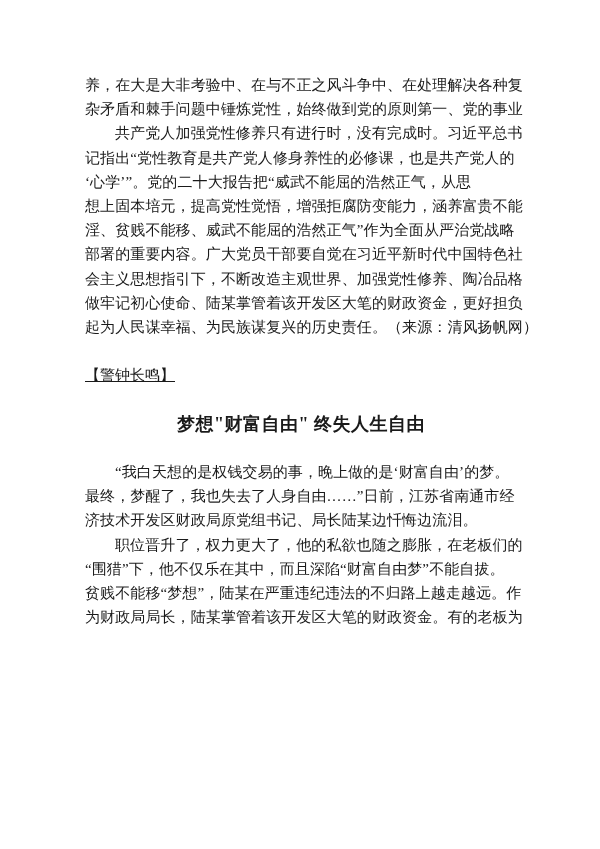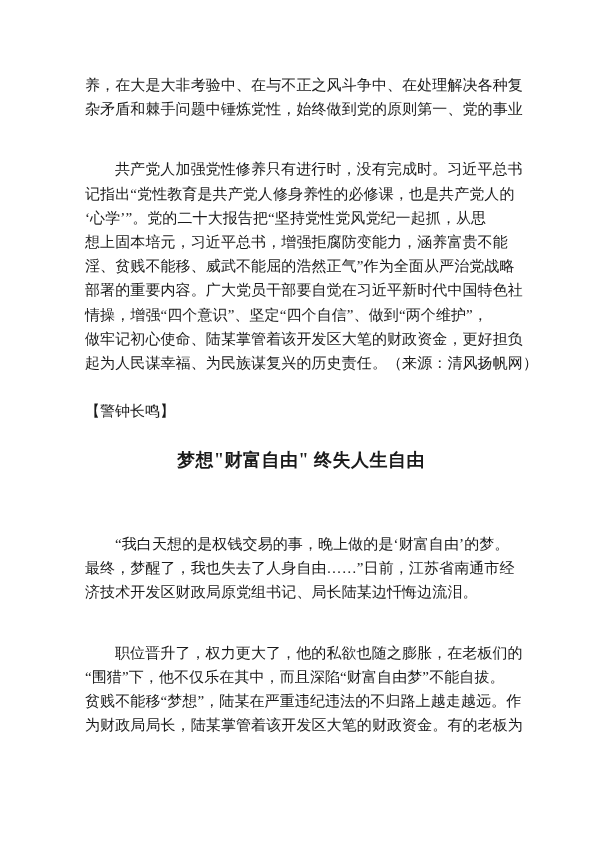--- a/index.html
+++ b/index.html
@@ -19,28 +19,29 @@
     width: 432px;
   }
   .para { margin: 0; padding: 0; }
   .line {
     font-size: 15px;
     line-height: 24.2px;
     height: 24.2px;
     white-space: nowrap;
     letter-spacing: 0.1px;
   }
-  .indent-first .line:first-child { text-indent: 2em; margin-top: 36px; }
+  .indent-first .line:first-child { text-indent: 2em; }
   .gap { height: 24.2px; }
   .section-header {
     margin: 0;
     font-size: 15px;
     font-weight: normal;
     line-height: 24.2px;
     height: 24.2px;
+    text-decoration: underline;
   }
   .article-title {
     margin: 0;
     font-size: 18px;
     font-weight: bold;
     line-height: 24.2px;
     height: 24.2px;
     text-align: center;
     letter-spacing: 0.5px;
   }
@@ -61,25 +62,25 @@
   <main class="content">
 
     <section class="para">
         <div class="line">养，在大是大非考验中、在与不正之风斗争中、在处理解决各种复</div>
         <div class="line">杂矛盾和棘手问题中锤炼党性，始终做到党的原则第一、党的事业</div>
       </section>
 
     <section class="para indent-first">
         <div class="line">共产党人加强党性修养只有进行时，没有完成时。习近平总书</div>
         <div class="line">记指出“党性教育是共产党人修身养性的必修课，也是共产党人的</div>
-        <div class="line">‘心学’”。党的二十大报告把“坚持党性党风党纪一起抓，从思</div>
-        <div class="line">想上固本培元，习近平总书，增强拒腐防变能力，涵养富贵不能</div>
+        <div class="line">‘心学’”。党的二十大报告把“威武不能屈的浩然正气，从思</div>
+        <div class="line">想上固本培元，提高党性觉悟，增强拒腐防变能力，涵养富贵不能</div>
         <div class="line">淫、贫贱不能移、威武不能屈的浩然正气”作为全面从严治党战略</div>
         <div class="line">部署的重要内容。广大党员干部要自觉在习近平新时代中国特色社</div>
-        <div class="line">情操，增强“四个意识”、坚定“四个自信”、做到“两个维护”，</div>
+        <div class="line">会主义思想指引下，不断改造主观世界、加强党性修养、陶冶品格</div>
         <div class="line">做牢记初心使命、陆某掌管着该开发区大笔的财政资金，更好担负</div>
         <div class="line">起为人民谋幸福、为民族谋复兴的历史责任。（来源：清风扬帆网）</div>
       </section>
 
     <div class="gap"></div>
 
     <h2 class="section-header">【警钟长鸣】</h2>
 
     <div class="gap"></div>
 

